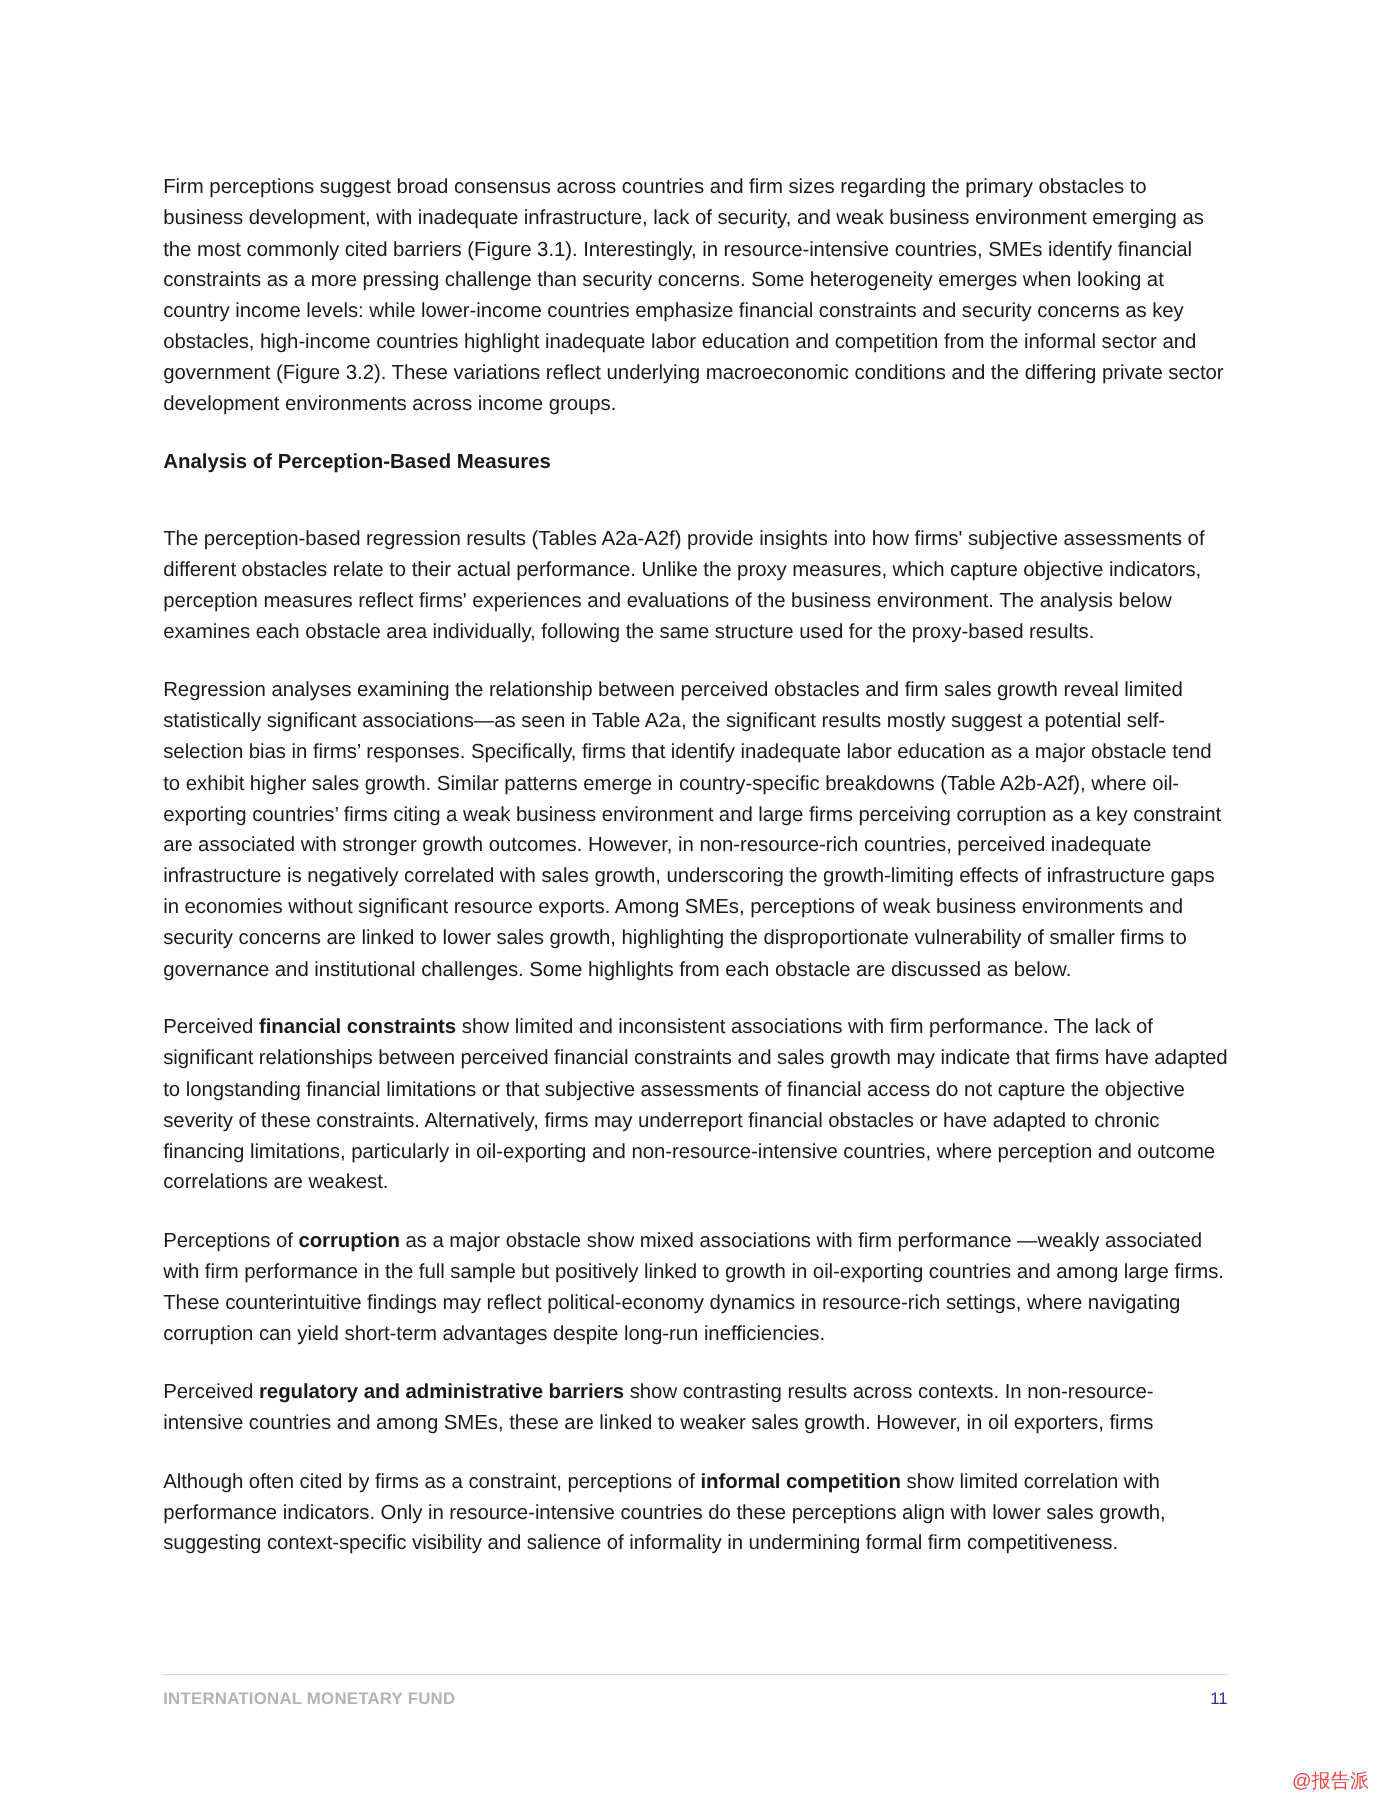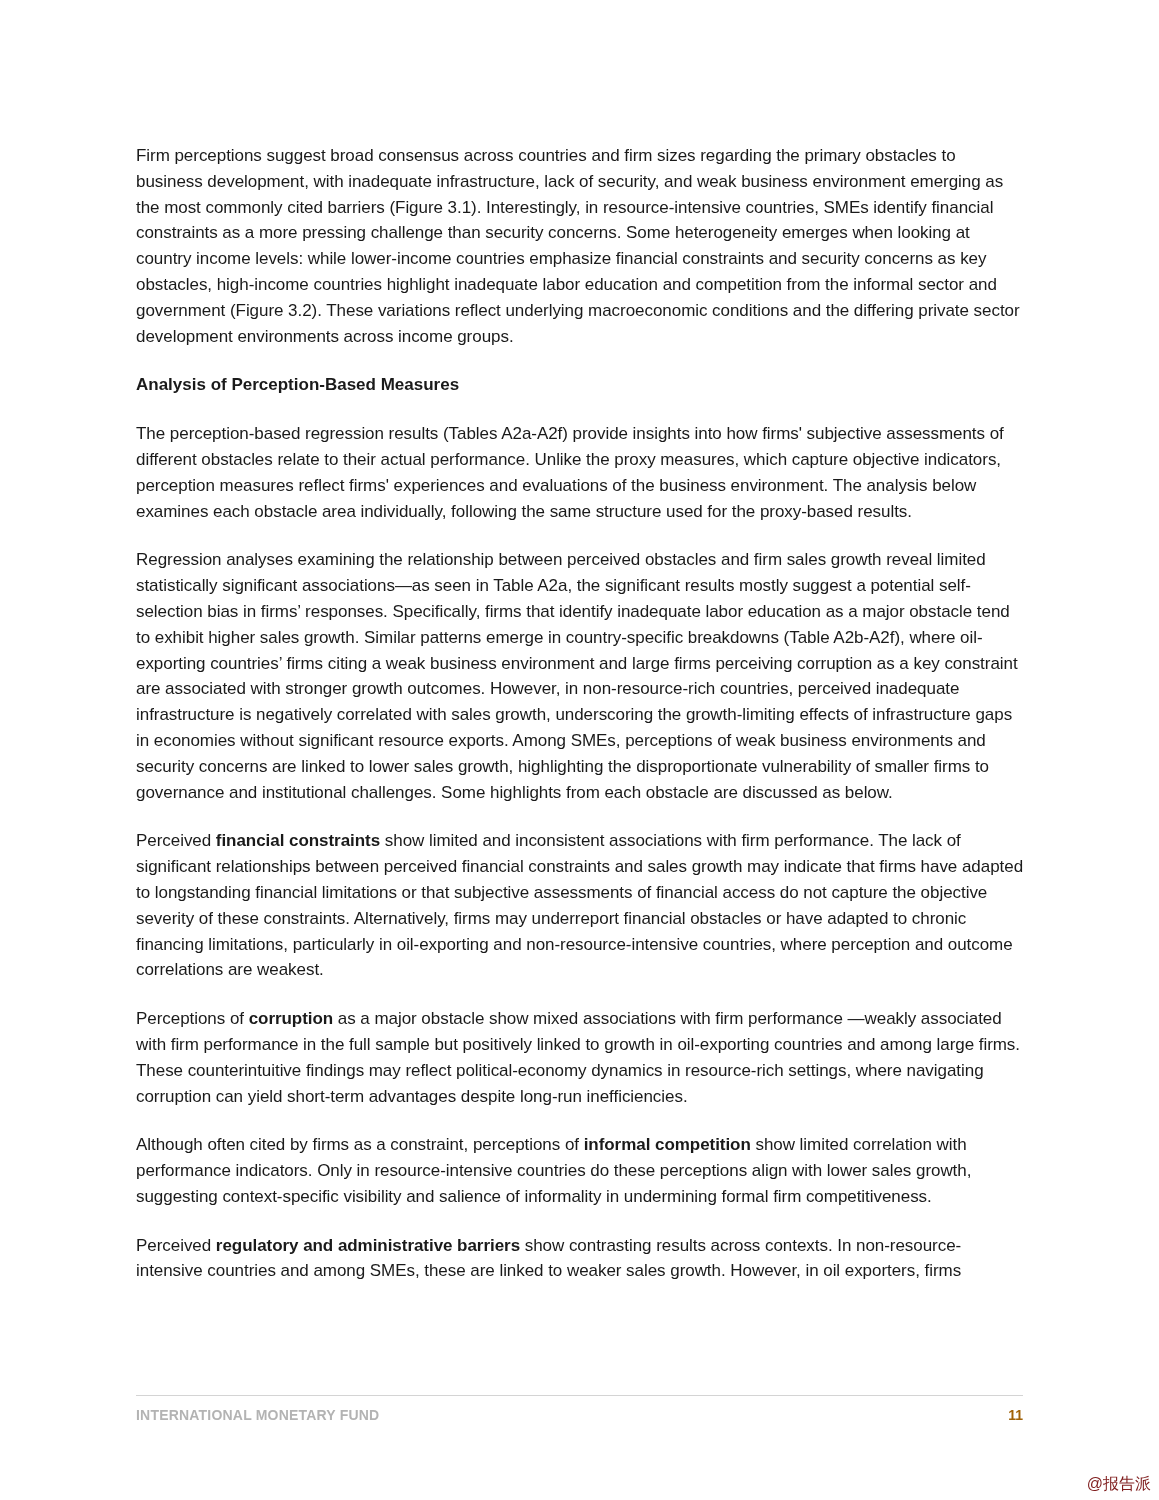--- a/index.html
+++ b/index.html
@@ -24,21 +24,21 @@
     .para {
       font-size: 17px;
       line-height: 25.8px;
       margin: 0 0 23px 0;
       letter-spacing: -0.05px;
     }
     .heading {
       font-size: 17px;
       font-weight: bold;
       line-height: 25.8px;
-      margin: 0 0 23px 0;
+      margin: 0 0 38px 0;
     }
     .para b { font-weight: bold; }
     .footer-rule {
       position: absolute;
       left: 136px;
       top: 1395px;
       width: 887px;
       height: 0;
       border-top: 1px solid #d4d4d4;
     }
@@ -50,48 +50,48 @@
       font-weight: bold;
       color: #b3b3b3;
       letter-spacing: 0.2px;
       text-align: right;
     }
     .footer-right {
       position: absolute;
       right: 136px;
       top: 1407px;
       font-size: 14px;
-      font-weight: bold;
-      color: #a16207;
+      font-weight: normal;
+      color: #4c1d95;
     }
     .watermark {
       position: absolute;
-      right: 8px;
+      right: 18px;
       top: 1474px;
       font-size: 16px;
-      color: #7f1d1d;
+      color: #ef4444;
     }
   </style>
 </head>
 <body>
 
 <div class="page-body">
   <p class="para">Firm perceptions suggest broad consensus across countries and firm sizes regarding the primary obstacles to business development, with inadequate infrastructure, lack of security, and weak business environment emerging as the most commonly cited barriers (Figure 3.1). Interestingly, in resource-intensive countries, SMEs identify financial constraints as a more pressing challenge than security concerns. Some heterogeneity emerges when looking at country income levels: while lower-income countries emphasize financial constraints and security concerns as key obstacles, high-income countries highlight inadequate labor education and competition from the informal sector and government (Figure 3.2). These variations reflect underlying macroeconomic conditions and the differing private sector development environments across income groups.</p>
 
   <h3 class="heading">Analysis of Perception-Based Measures</h3>
 
   <p class="para">The perception-based regression results (Tables A2a-A2f) provide insights into how firms' subjective assessments of different obstacles relate to their actual performance. Unlike the proxy measures, which capture objective indicators, perception measures reflect firms' experiences and evaluations of the business environment. The analysis below examines each obstacle area individually, following the same structure used for the proxy-based results.</p>
 
   <p class="para">Regression analyses examining the relationship between perceived obstacles and firm sales growth reveal limited statistically significant associations—as seen in Table A2a, the significant results mostly suggest a potential self-selection bias in firms’ responses. Specifically, firms that identify inadequate labor education as a major obstacle tend to exhibit higher sales growth. Similar patterns emerge in country-specific breakdowns (Table A2b-A2f), where oil-exporting countries’ firms citing a weak business environment and large firms perceiving corruption as a key constraint are associated with stronger growth outcomes. However, in non-resource-rich countries, perceived inadequate infrastructure is negatively correlated with sales growth, underscoring the growth-limiting effects of infrastructure gaps in economies without significant resource exports. Among SMEs, perceptions of weak business environments and security concerns are linked to lower sales growth, highlighting the disproportionate vulnerability of smaller firms to governance and institutional challenges. Some highlights from each obstacle are discussed as below.</p>
 
   <p class="para"><span>Perceived </span><b>financial constraints</b><span> show limited and inconsistent associations with firm performance. The lack of significant relationships between perceived financial constraints and sales growth may indicate that firms have adapted to longstanding financial limitations or that subjective assessments of financial access do not capture the objective severity of these constraints. Alternatively, firms may underreport financial obstacles or have adapted to chronic financing limitations, particularly in oil-exporting and non-resource-intensive countries, where perception and outcome correlations are weakest.</span></p>
 
   <p class="para"><span>Perceptions of </span><b>corruption</b><span> as a major obstacle show mixed associations with firm performance —weakly associated with firm performance in the full sample but positively linked to growth in oil-exporting countries and among large firms. These counterintuitive findings may reflect political-economy dynamics in resource-rich settings, where navigating corruption can yield short-term advantages despite long-run inefficiencies.</span></p>
 
+  <p class="para"><span>Perceived </span><b>regulatory and administrative barriers</b><span> show contrasting results across contexts. In non-resource-intensive countries and among SMEs, these are linked to weaker sales growth. However, in oil exporters, firms</span></p>
+
   <p class="para"><span>Although often cited by firms as a constraint, perceptions of </span><b>informal competition</b><span> show limited correlation with performance indicators. Only in resource-intensive countries do these perceptions align with lower sales growth, suggesting context-specific visibility and salience of informality in undermining formal firm competitiveness.</span></p>
-
-  <p class="para"><span>Perceived </span><b>regulatory and administrative barriers</b><span> show contrasting results across contexts. In non-resource-intensive countries and among SMEs, these are linked to weaker sales growth. However, in oil exporters, firms</span></p>
 </div>
 
 <div class="footer-rule"></div>
 <div class="footer-left">INTERNATIONAL MONETARY FUND</div>
 <div class="footer-right">11</div>
 <div class="watermark">@报告派</div>
 
 </body></html>

